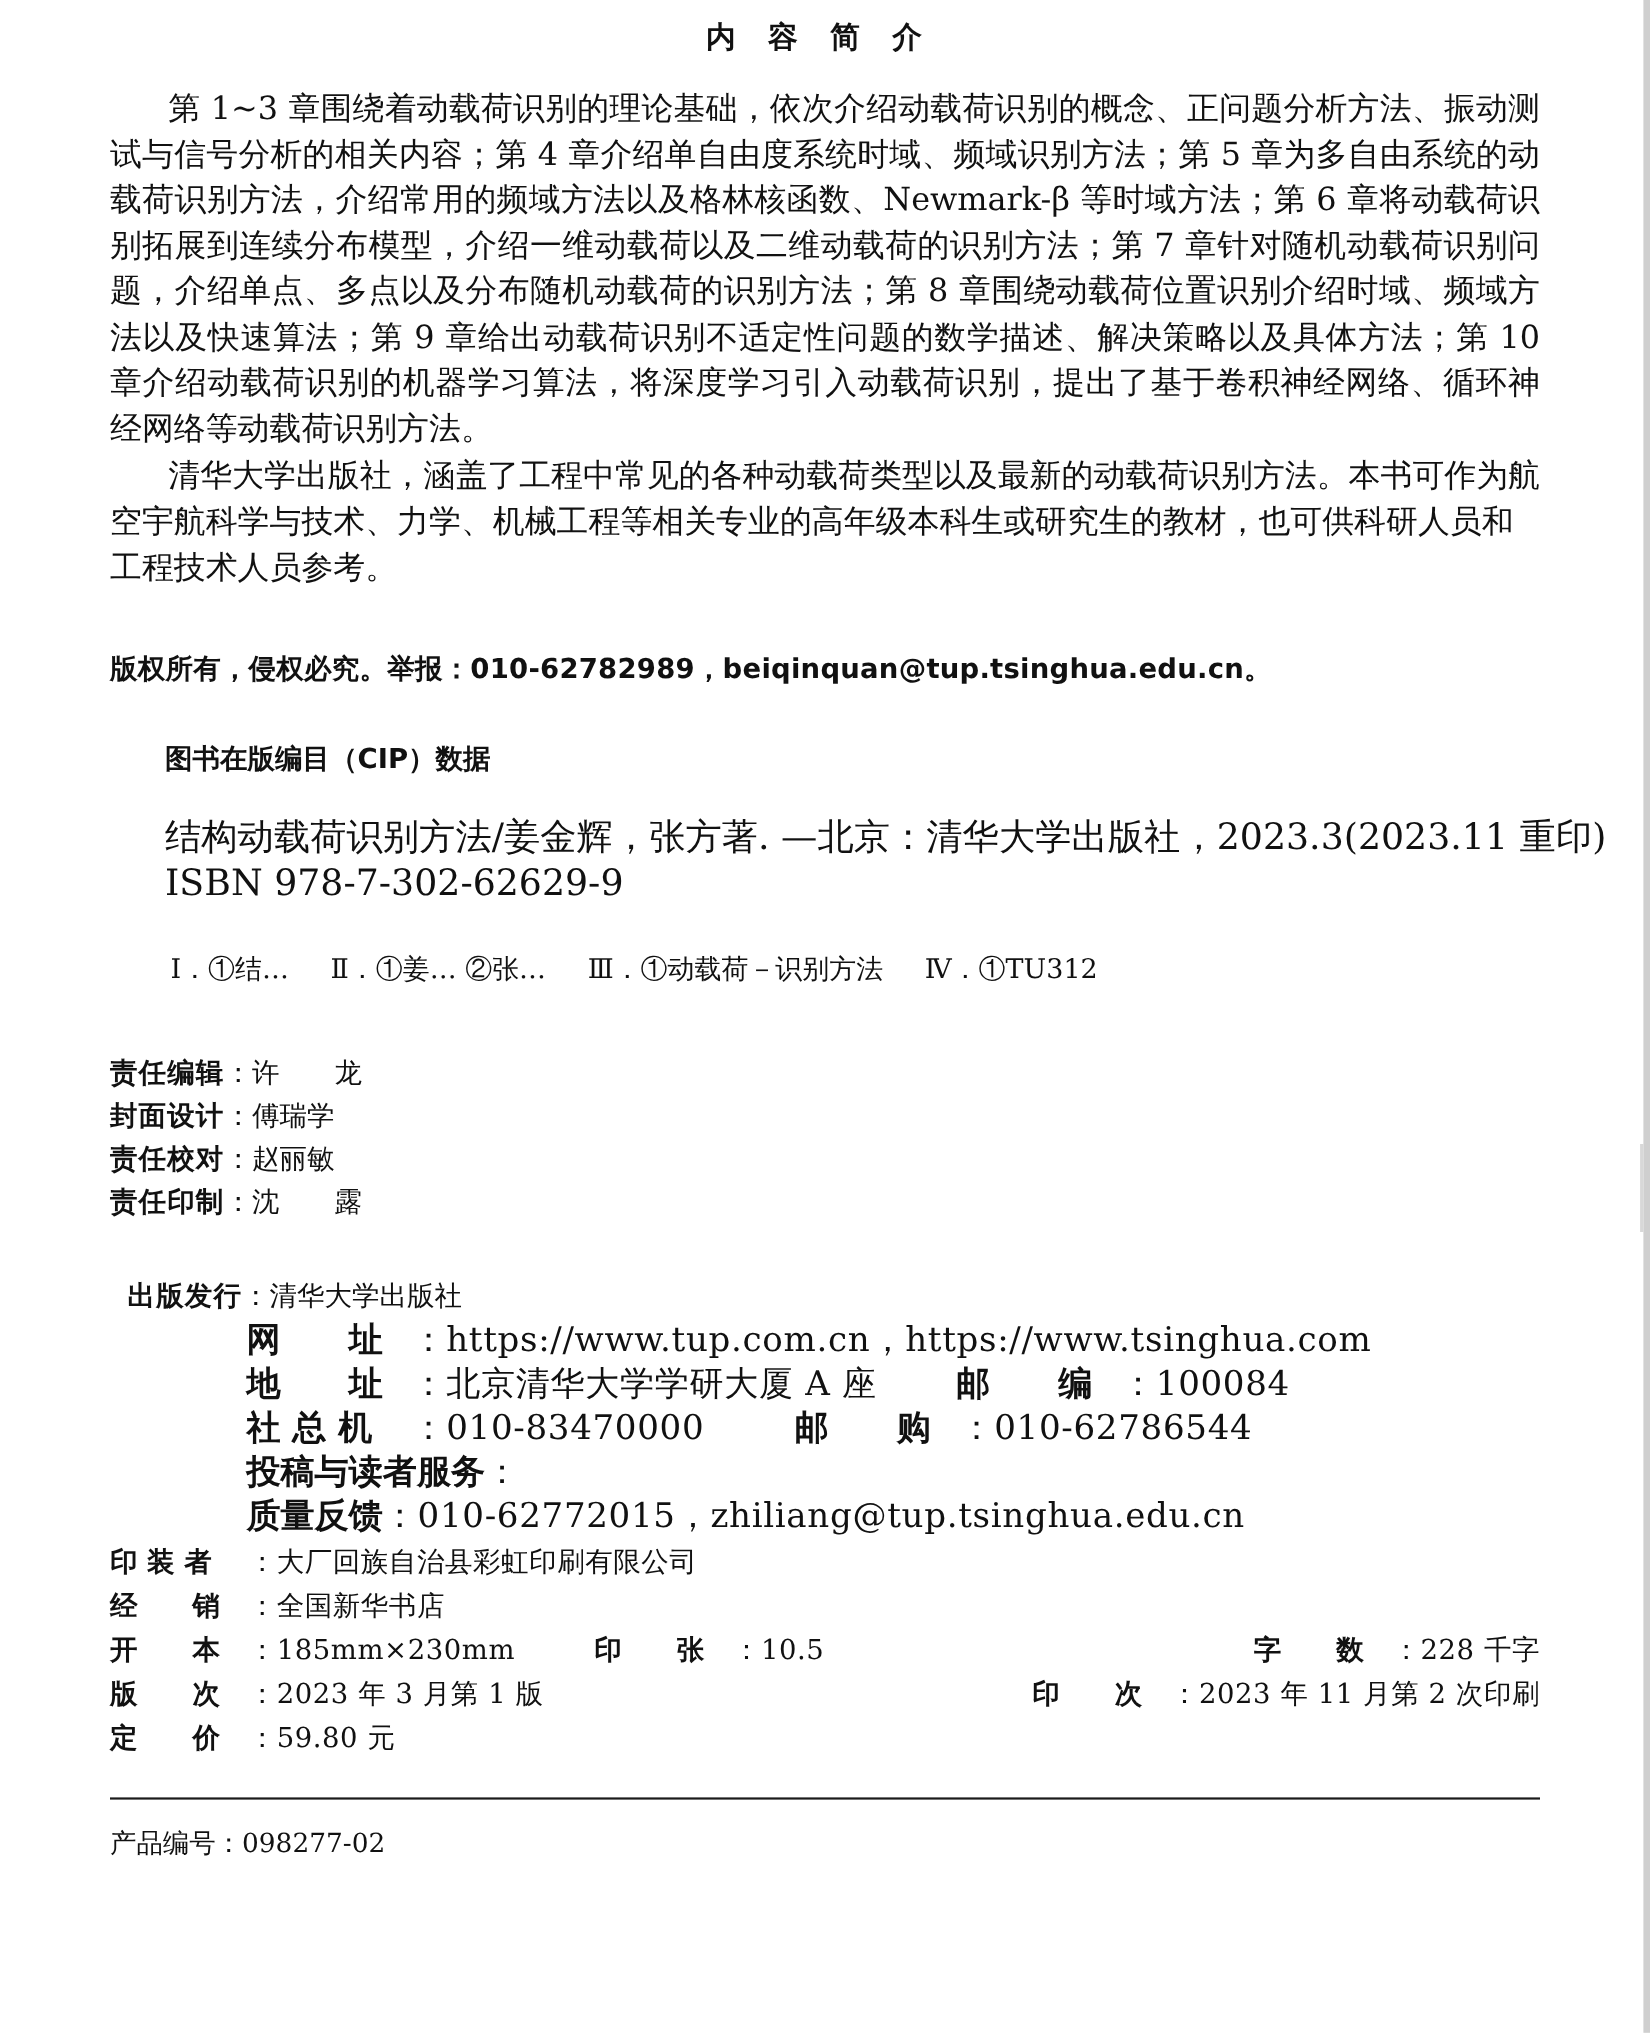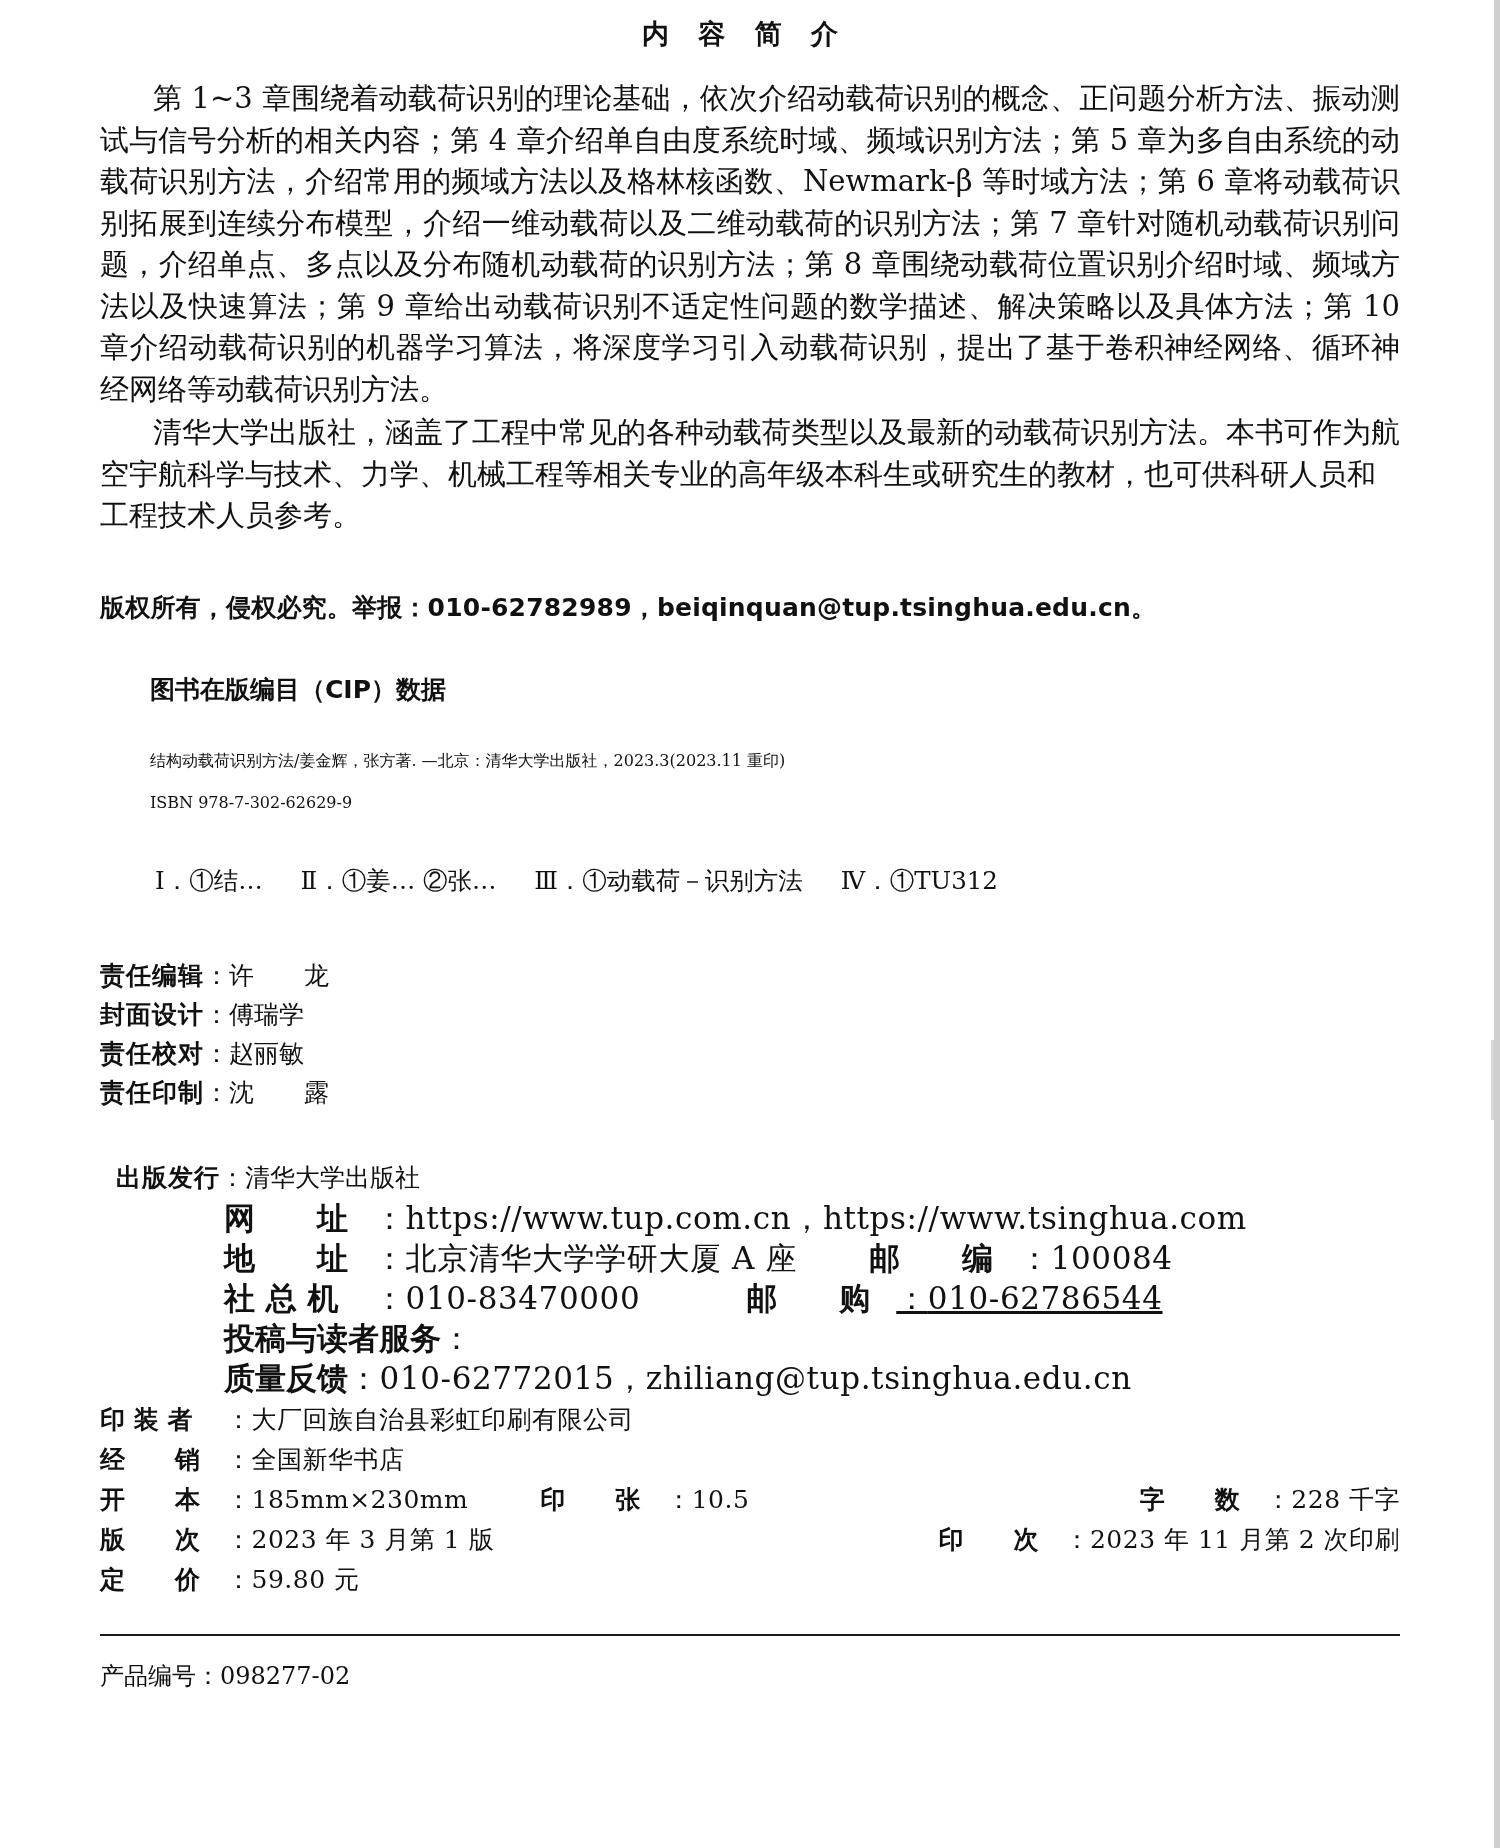--- a/index.html
+++ b/index.html
@@ -64,21 +64,21 @@
 
   
   .cip-heading {
     margin: 48px 0 0 150px;
     font-family: "DejaVu Sans", "Liberation Sans", sans-serif;
     font-weight: bold;
     font-size: 25px;
   }
   .cip-body {
     margin: 34px 0 0 150px;
-    font-size: 16px;
+    font-size: 33px;
     line-height: 42px;
   }
   .cip-body .row {
     white-space: nowrap;
   }
   .cip-class {
     margin: 36px 0 0 155px;
     font-size: 24.5px;
     line-height: 42px;
     white-space: nowrap;
@@ -294,21 +294,21 @@
         <span class="lbl w-spread">地　　址</span>
           <span class="val">：</span>
           <span class="val">北京清华大学学研大厦 A 座</span>
         <span class="second"><span class="lbl2">邮　　编</span><span class="val">：</span><span class="val">100084</span></span>
       </div>
 
       <div class="crow">
         <span class="lbl w-spread">社 总 机</span>
           <span class="val">：</span>
           <span class="val">010-83470000</span>
-        <span class="second" style="margin-left:106px;text-decoration:underline;"><span class="lbl2">邮　　购</span><span class="val">：</span><span class="val">010-62786544</span></span>
+        <span class="second" style="margin-left:82px;"><span class="lbl2">邮　　购</span><span class="val">：</span><span class="val">010-62786544</span></span>
       </div>
 
       <div class="crow">
         <span class="lbl">投稿与读者服务</span>
           <span class="val">：</span>
       </div>
 
       <div class="crow">
         <span class="lbl">质量反馈</span>
           <span class="val">：</span>

